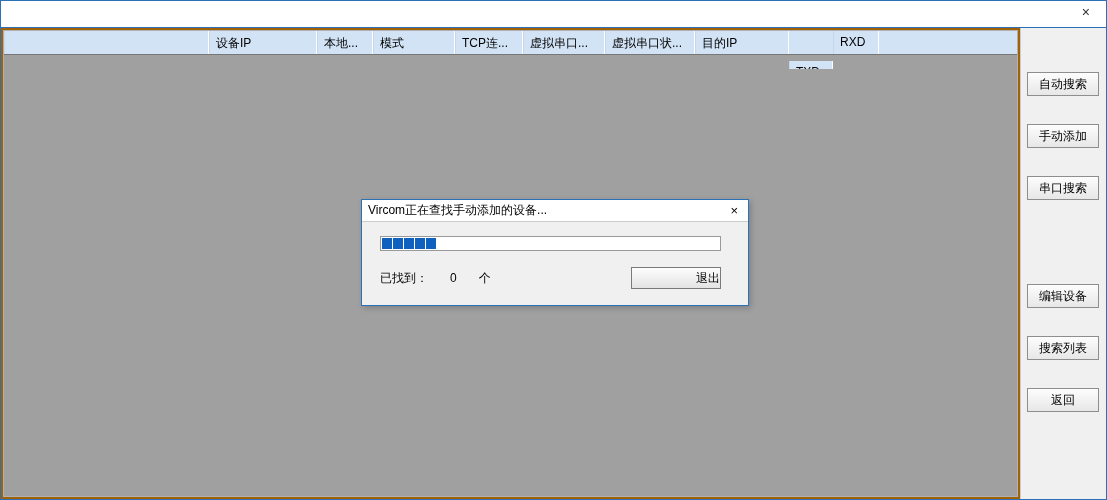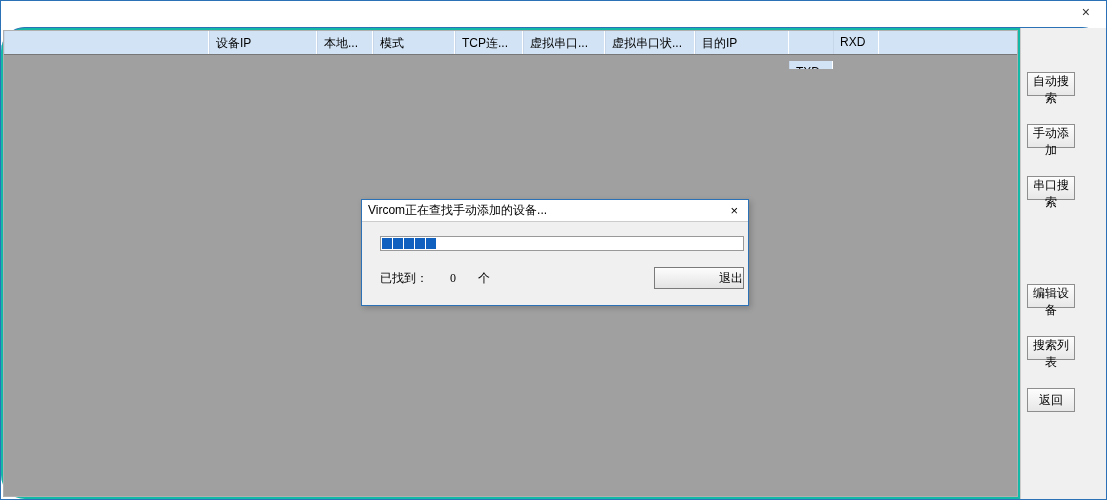--- a/index.html
+++ b/index.html
@@ -34,23 +34,22 @@
       padding: 0 8px;
       cursor: pointer;
     }
     .subtitle {
       height: 4px;
       background: #fff;
     }
     .content-area {
       flex: 1;
       display: flex;
-      background: #14b8a6;
+      background: #a16207;
       border-top: 1px solid #2a72b5;
-      border-radius: 24px;
     }
     .grid-area {
       flex: 1;
       background: #a0a0a0;
       border: 1px solid #b0b0b0;
       margin: 2px;
       position: relative;
       overflow: hidden;
     }
     .grid-header {
@@ -73,21 +72,21 @@
     .sidebar {
       width: 86px;
       background: #f0f0f0;
       padding: 8px 6px;
       display: flex;
       flex-direction: column;
       border-left: 1px solid #ccc;
     }
     .sidebar button {
       display: block;
-      width: 48px;
+      width: 72px;
       height: 24px;
       margin-bottom: 28px;
       background: linear-gradient(#fdfdfd, #e7e7e7);
       border: 1px solid #8e8e8e;
       font-size: 12px;
       cursor: pointer;
       font-family: inherit;
     }
     .sidebar .spacer-large { height: 56px; }
     .dialog {
@@ -109,23 +108,22 @@
       padding: 8px 6px;
       font-size: 12px;
       border-bottom: 1px solid #ccc;
     }
     .dialog-titlebar .dclose {
       font-size: 13px;
       cursor: pointer;
       padding: 0 4px;
     }
     .dialog-body {
-      padding: 14px 4px 16px 18px;
+      padding: 14px 27px 16px 18px;
       background: #f0f0f0;
-      font-family: Liberation Serif, serif;
     }
     .progress-track {
       width: 100%;
       height: 15px;
       background: #fff;
       border: 1px solid #999;
       padding: 1px;
       display: flex;
       gap: 1px;
       margin-bottom: 16px;

